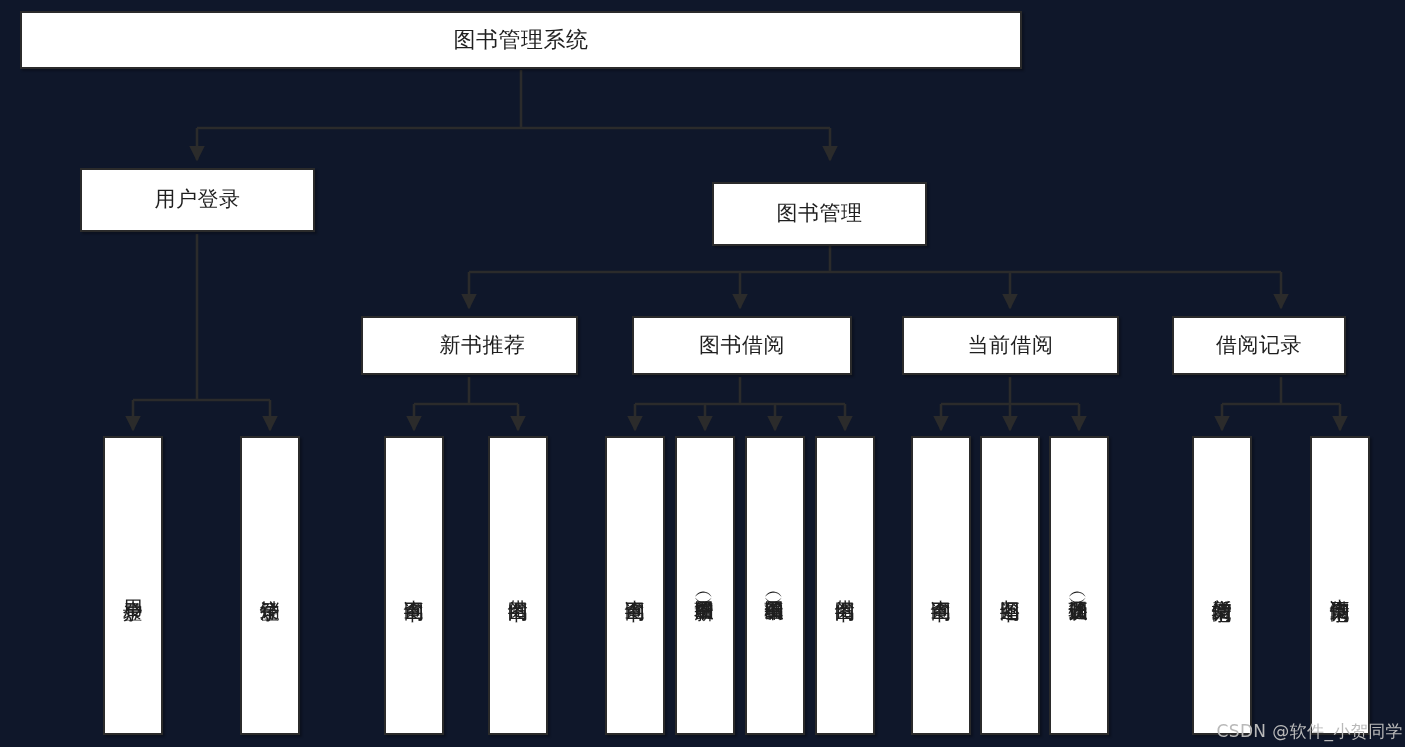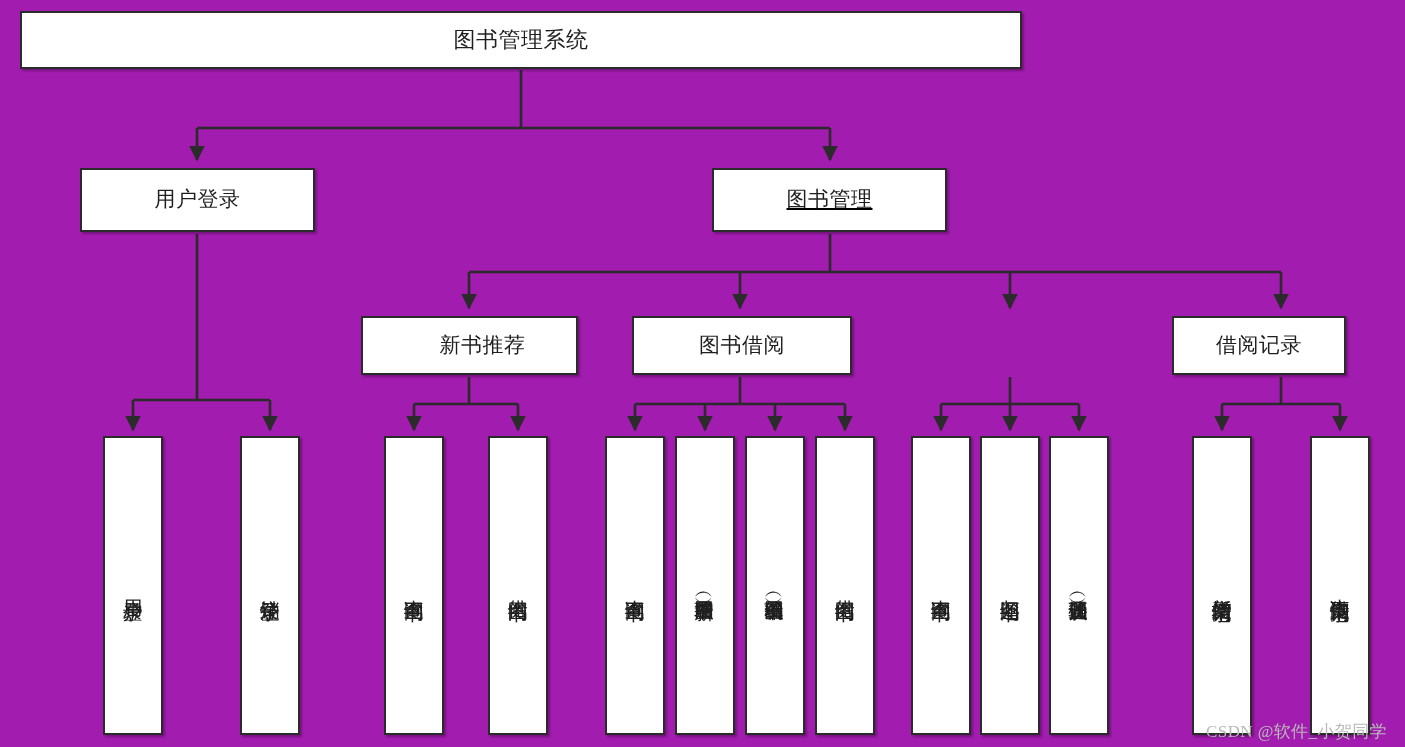--- a/index.html
+++ b/index.html
@@ -10,21 +10,21 @@
   body {
     width: 1405px;
     height: 747px;
     overflow: hidden;
     font-family: "DejaVu Sans", "Liberation Sans", sans-serif;
   }
   #diagram-root {
     position: relative;
     width: 1405px;
     height: 747px;
-    background: #a21caf;
+    background: #0f172a;
   }
   svg#tree-svg {
     position: absolute;
     left: 0;
     top: 0;
     width: 1405px;
     height: 747px;
   }
   .node-box {
     position: absolute;
@@ -61,27 +61,26 @@
     letter-spacing: 1px;
     max-height: 100%;
   }
   .node-box.leaf.tall-text .node-label {
     font-size: 19px;
     line-height: 1.16;
     letter-spacing: 0px;
   }
   .watermark {
     position: absolute;
-    right: 18px;
+    right: 2px;
     bottom: 4px;
     font-size: 17px;
     color: #b9b9b9;
     white-space: nowrap;
     letter-spacing: 0.4px;
-    font-family: Liberation Serif, serif;
   }
 </style>
 </head>
 <body>
 
 <div id="diagram-root">
 
   <svg id="tree-svg" viewBox="0 0 1405 747">
     <defs>
       <marker id="arrow" viewBox="0 0 10 10" refX="9" refY="5" markerWidth="6" markerHeight="6" orient="auto-start-reverse">
@@ -135,30 +134,33 @@
     </g>
   </svg>
 
   <div class="node-box level1" style="left:20px; top:11px; width:1002px; height:58px;">
     <span class="node-label">图书管理系统</span>
   </div>
 
   <div class="node-box level2" style="left:80px; top:168px; width:235px; height:64px;">
     <span class="node-label">用户登录</span>
   </div>
-  <div class="node-box level2" style="left:712px; top:168px; width:235px; height:64px;text-decoration:underline;">
+  <div class="node-box level2" style="left:712px; top:182px; width:215px; height:64px;">
     <span class="node-label">图书管理</span>
   </div>
 
   <div class="node-box level3" style="left:361px; top:316px; width:217px; height:59px;padding-left:26px;">
     <span class="node-label">新书推荐</span>
   </div>
   <div class="node-box level3" style="left:632px; top:316px; width:220px; height:59px;">
     <span class="node-label">图书借阅</span>
   </div>
+  <div class="node-box level3" style="left:902px; top:316px; width:217px; height:59px;">
+    <span class="node-label">当前借阅</span>
+  </div>
   <div class="node-box level3" style="left:1172px; top:316px; width:174px; height:59px;">
     <span class="node-label">借阅记录</span>
   </div>
 
   <div class="node-box leaf" style="left:103px; top:436px; width:60px; height:299px;">
     <span class="node-label">用户登录</span>
   </div>
   <div class="node-box leaf" style="left:240px; top:436px; width:60px; height:299px;">
     <span class="node-label">注销登录</span>
   </div>

